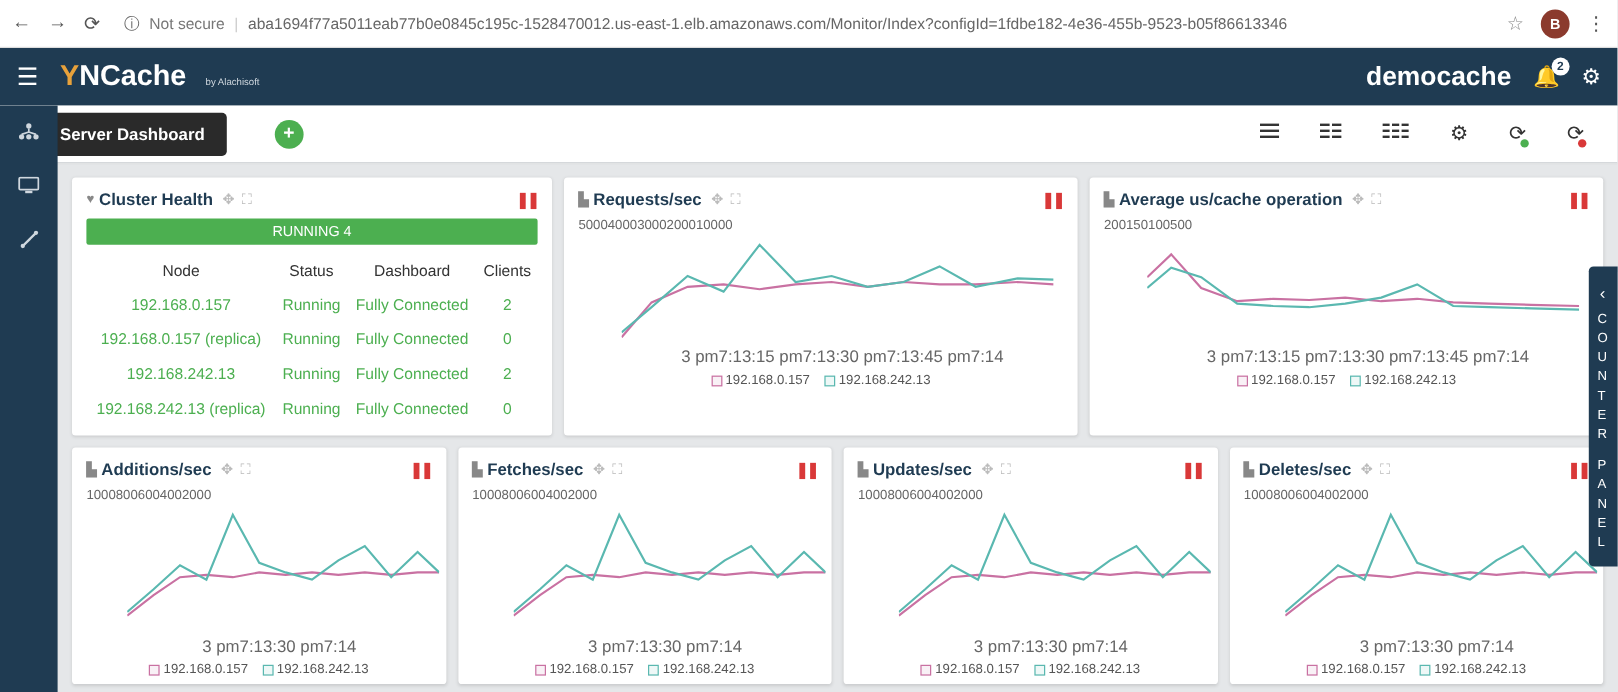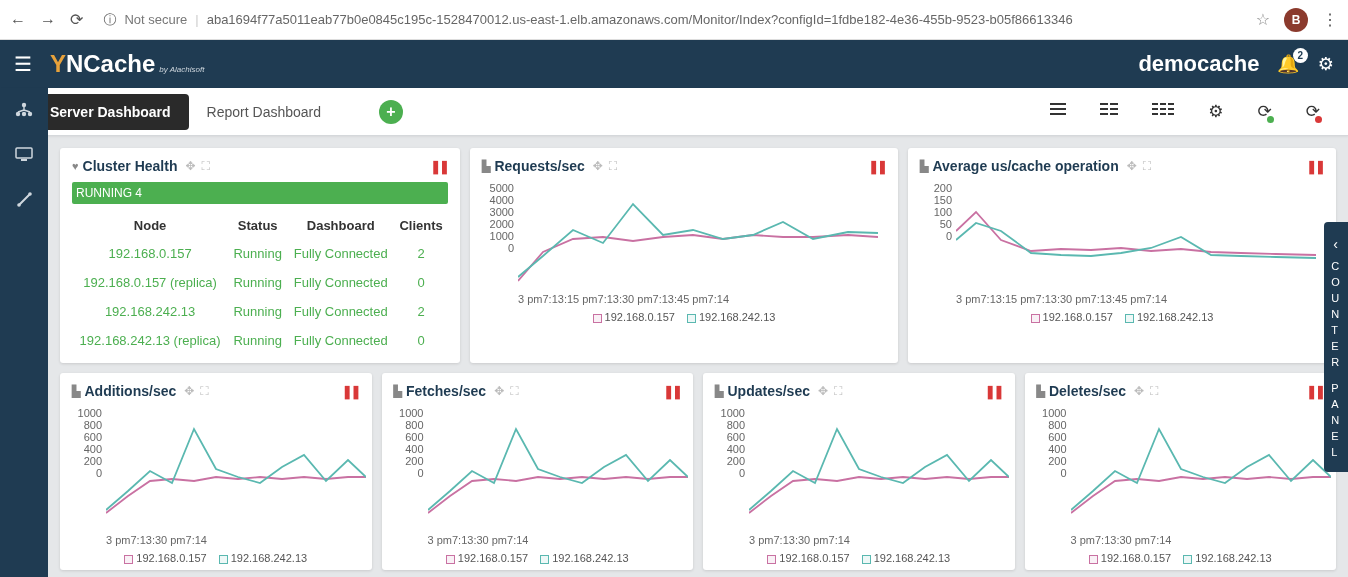--- a/index.html
+++ b/index.html
@@ -13,21 +13,21 @@
 .chrome-right { display: flex; align-items: center; gap: 14px; color: #555; font-size: 16px; }
 .chrome-star { color: #888; }
 .chrome-avatar { width: 24px; height: 24px; border-radius: 50%; background: #8b3a2d; color: #fff; display: flex; align-items: center; justify-content: center; font-size: 12px; font-weight: 600; }
 
 
 .topbar { height: 48px; background: #1f3b52; display: flex; align-items: center; padding: 0 14px; color: #fff; }
 .hamburger { font-size: 20px; color: #fff; margin-right: 18px; cursor: pointer; }
 .brand { display: flex; align-items: baseline; gap: 0; }
 .brand .logo { font-size: 24px; font-weight: 700; color: #fff; letter-spacing: 0; }
 .brand .y { color: #e8a23b; }
-.brand-sub { font-size: 8px; color: #cfd7de; margin-left: 4px; font-style: italic; }
+.brand-sub { font-size: 8px; color: #cfd7de; margin-left: 16px; }
 .topbar-spacer { flex: 1; }
 .topbar-right { display: flex; align-items: center; gap: 18px; }
 .cache-name { font-size: 22px; font-weight: 600; }
 .bell-wrap { position: relative; font-size: 18px; cursor: pointer; }
 .bell-badge { position: absolute; top: -5px; right: -8px; background: #fff; color: #1f3b52; border-radius: 50%; width: 15px; height: 15px; font-size: 10px; display: flex; align-items: center; justify-content: center; font-weight: 700; }
 .gear-top { font-size: 18px; cursor: pointer; }
 
 
 .tabbar { height: 48px; background: #fff; display: flex; align-items: center; padding-left: 32px; border-bottom: 1px solid #d5d8db; box-shadow: 0 1px 2px rgba(0,0,0,0.06); }
 .tab { padding: 10px 18px; color: #555; cursor: pointer; font-size: 14px; border-radius: 4px; }
@@ -60,31 +60,31 @@
 .widget.large { flex: 1; }
 
 .widget-header { display: flex; align-items: center; margin-bottom: 8px; }
 .widget-title { font-weight: 600; color: #1f3b52; font-size: 14px; display: flex; align-items: center; gap: 4px; }
 .widget-title .ic { color: #888; font-size: 11px; }
 .widget-tools { color: #bbb; font-size: 12px; margin-left: 8px; display: flex; gap: 6px; cursor: pointer; }
 .widget-tools span { cursor: pointer; }
 .widget-pause { margin-left: auto; color: #d93838; font-size: 13px; font-weight: 700; letter-spacing: -2px; cursor: pointer; }
 
 
-.running-banner { background: #4caf50; color: #fff; text-align: left; padding: 4px; font-size: 12px; font-weight: 500; border-radius: 2px; margin-bottom: 8px; }
+.running-banner { background: #4caf50; color: #fff; text-align: center; padding: 4px; font-size: 12px; font-weight: 500; border-radius: 2px; margin-bottom: 8px; }
 .health-table { width: 100%; border-collapse: collapse; font-size: 13px; }
-.health-table th { font-weight: 700; padding: 6px 4px; color: #333; }
+.health-table th { font-weight: 400; padding: 6px 4px; color: #333; }
 .health-table td { text-align: center; padding: 7px 4px; color: #4caf50; }
 .health-table tbody td:first-child { color: #4caf50; }
 
 
 .chart-box { position: relative; height: 135px; }
-.chart-ylabels { position: absolute; left: 0; top: 0; height: 110px; display: flex; flex-direction: column; justify-content: flex-start; font-size: 11px; color: #666; text-align: right; width: 32px; }
+.chart-ylabels { position: absolute; left: 0; top: 0; height: 110px; display: flex; flex-direction: row; justify-content: flex-start; font-size: 11px; color: #666; text-align: right; width: 32px; }
 .chart-svg { position: absolute; left: 36px; right: 0; top: 0; height: 110px; }
-.chart-xlabels { position: absolute; left: 36px; right: 0; bottom: 12px; display: flex; justify-content: flex-start; font-size: 11px; color: #666; margin-top: 32px; }
+.chart-xlabels { position: absolute; left: 36px; right: 0; bottom: 12px; display: flex; justify-content: center; font-size: 14px; color: #666; margin-top: 32px; }
 .chart-legend { position: absolute; bottom: -6px; left: 0; right: 0; display: flex; justify-content: center; gap: 12px; font-size: 11px; color: #555; }
 .lg-sw { display: inline-block; width: 9px; height: 9px; border: 1px solid; margin-right: 3px; vertical-align: middle; }
 .sw-pink { border-color: #c971a2; background: rgba(201,113,162,0.1); }
 .sw-teal { border-color: #5ab8b0; background: rgba(90,184,176,0.1); }
 
 .chart-small .chart-box { height: 155px; }
 .chart-small .chart-ylabels { height: 120px; width: 30px; }
 .chart-small .chart-svg { left: 34px; height: 120px; }
 .chart-small .chart-xlabels { left: 34px; bottom: 16px; }
 .chart-small .chart-legend { bottom: -2px; }
@@ -126,21 +126,20 @@
   <div class="topbar-spacer"></div>
   <div class="topbar-right">
     <span class="cache-name">democache</span>
     <span class="bell-wrap">🔔<span class="bell-badge">2</span></span>
     <span class="gear-top">⚙</span>
   </div>
 </div>
 
 <div class="tabbar">
   <div class="tab active">Server Dashboard</div>
-  <div class="tab">Report Dashboard</div>
   <div class="add-btn">+</div>
   <div class="tabbar-spacer"></div>
   <div class="tabbar-icons">
     <span class="list-ic">
       <svg width="16" height="14">
           <rect x="0" y="1" width="16" height="2" fill="#333"></rect>
           <rect x="0" y="6" width="16" height="2" fill="#333"></rect>
           <rect x="0" y="11" width="16" height="2" fill="#333"></rect>
         </svg>
     </span>

